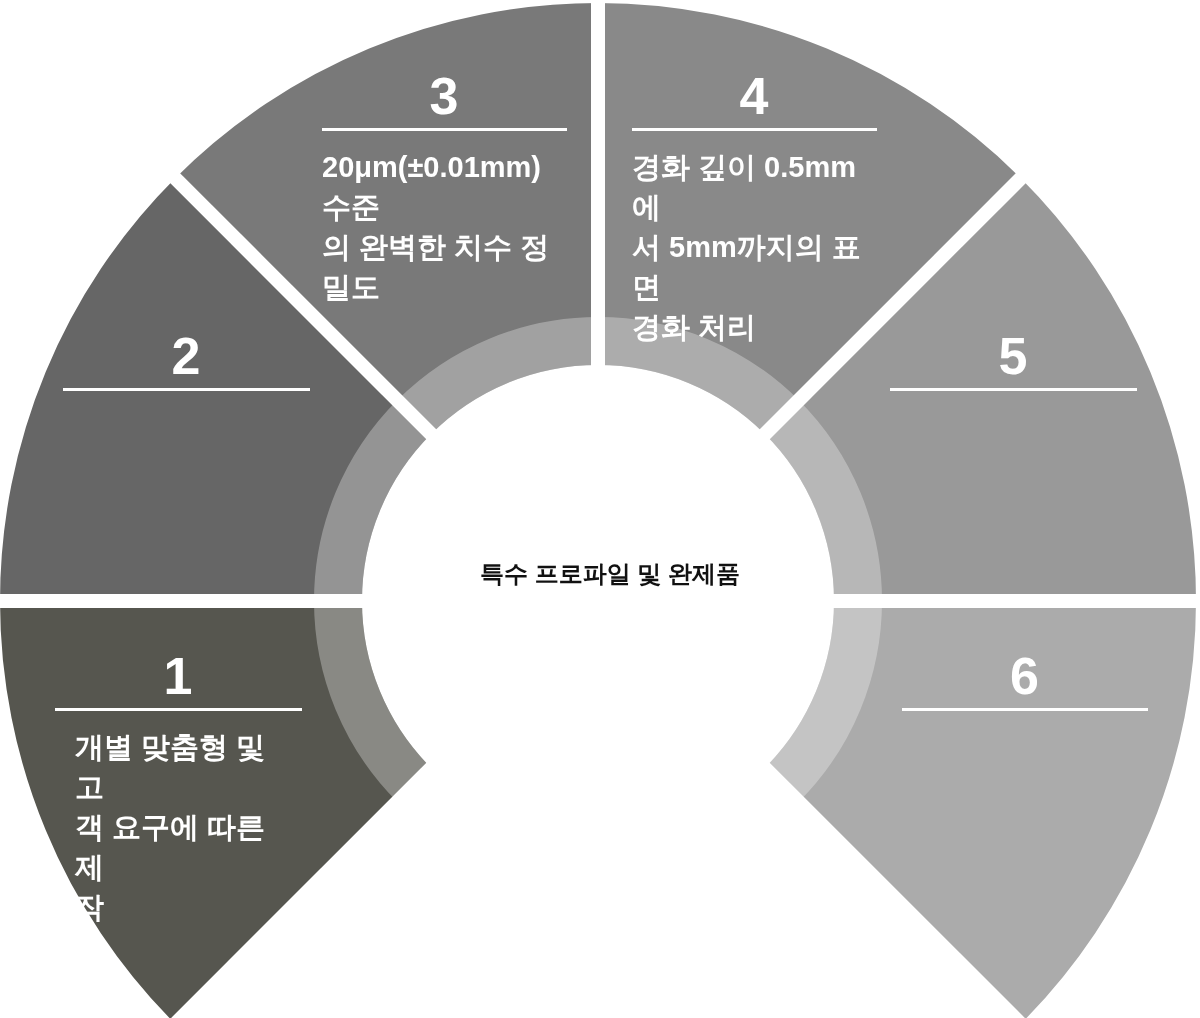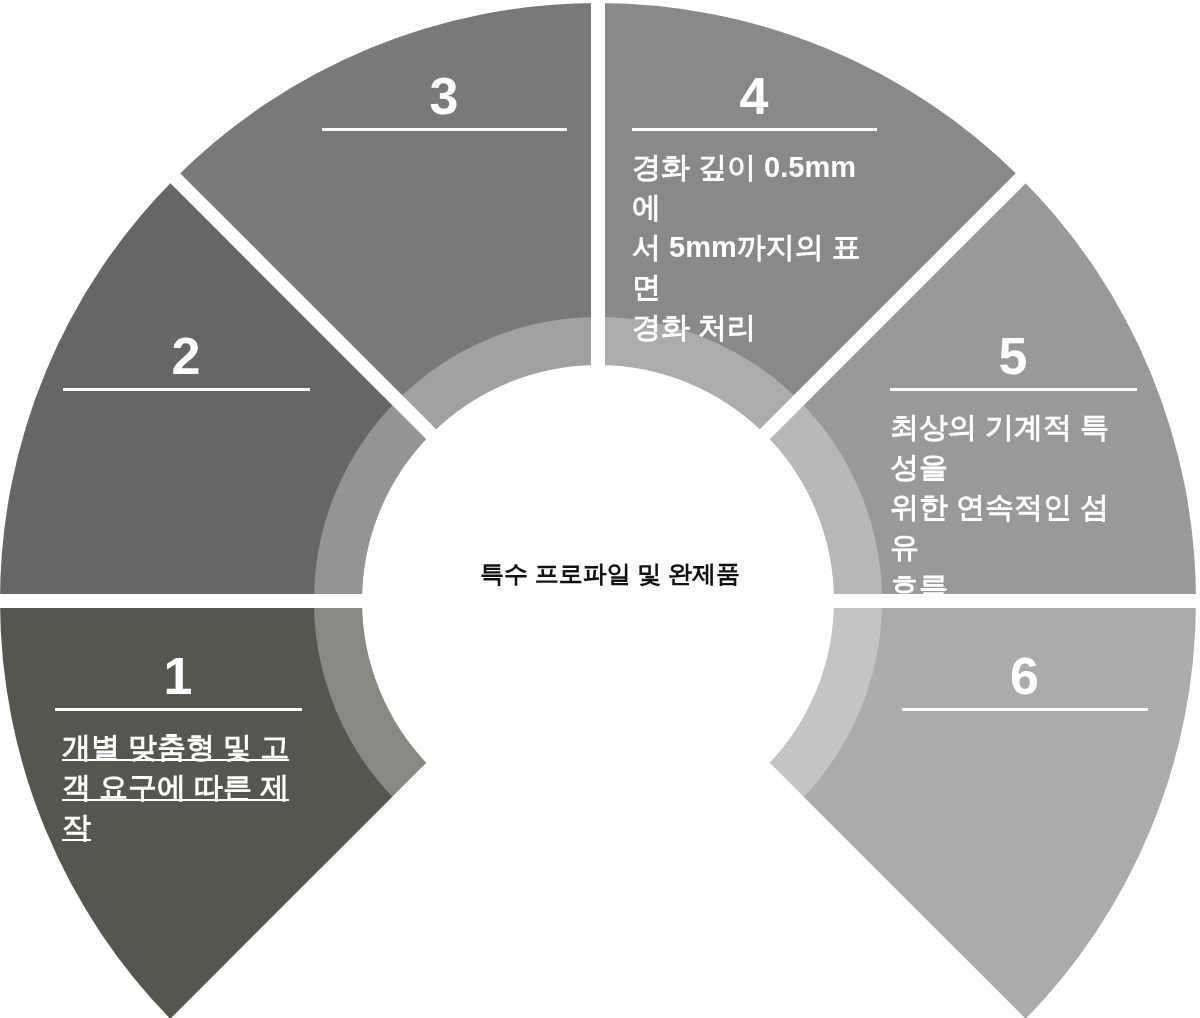--- a/index.html
+++ b/index.html
@@ -29,21 +29,21 @@
   }
   .seg-text{
     margin-top:16px;
     font-size:29px;
     line-height:40px;
     white-space:pre-line;
     text-align:left;
   }
   
   .seg1{left:55px;  top:648px; width:247px;}
-  .seg1 .seg-text{margin-left:7px;text-decoration:underline;}
+  .seg1 .seg-text{margin-left:20px;}
   .seg2{left:63px;  top:328px; width:247px;}
   .seg3{left:322px; top:68px;  width:245px;}
   .seg4{left:632px; top:68px;  width:245px;}
   .seg5{left:890px; top:328px; width:247px;}
   .seg6{left:902px; top:648px; width:246px;}
   .center-title{
     position:absolute;
     left:610px; top:574px;
     transform:translate(-50%,-50%);
     font-size:24px;
@@ -88,36 +88,35 @@
   </div>
 
   <div class="seg-label seg2">
     <div class="seg-num">2</div>
     <div class="seg-rule"></div>
   </div>
 
   <div class="seg-label seg3">
     <div class="seg-num">3</div>
     <div class="seg-rule"></div>
+    <div class="seg-text">20μm(±0.01mm) 수준
+의 완벽한 치수 정밀도</div>
   </div>
 
   <div class="seg-label seg4">
     <div class="seg-num">4</div>
     <div class="seg-rule"></div>
     <div class="seg-text">경화 깊이 0.5mm에
 서 5mm까지의 표면
 경화 처리</div>
   </div>
 
   <div class="seg-label seg5">
     <div class="seg-num">5</div>
     <div class="seg-rule"></div>
-    <div class="seg-text">최상의 기계적 특성을
-위한 연속적인 섬유
-흐름</div>
   </div>
 
   <div class="seg-label seg6">
     <div class="seg-num">6</div>
     <div class="seg-rule"></div>
   </div>
 
   <div class="center-title">특수 프로파일 및 완제품</div>
 
 </div>

